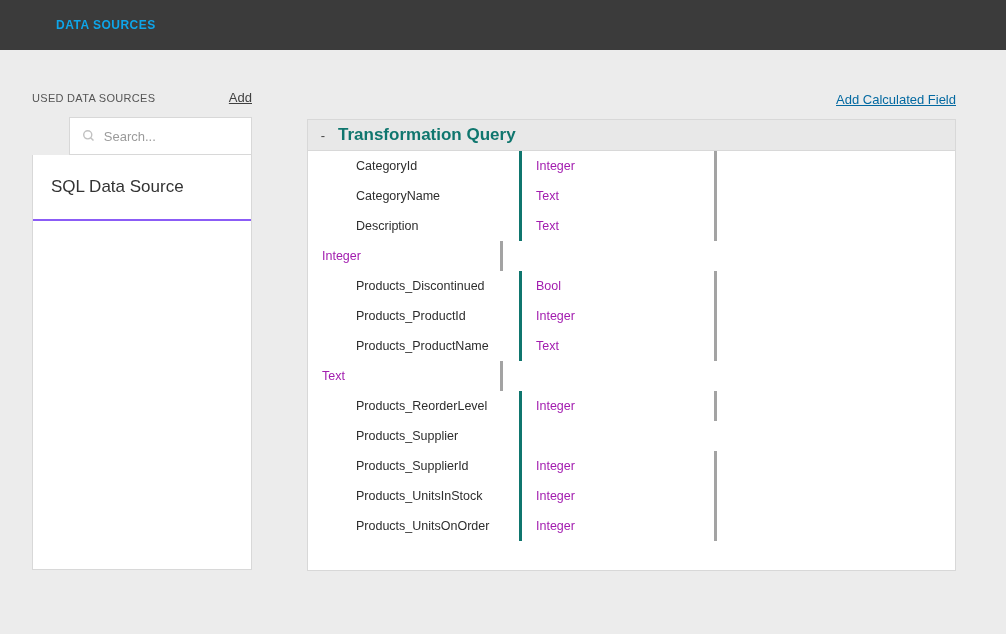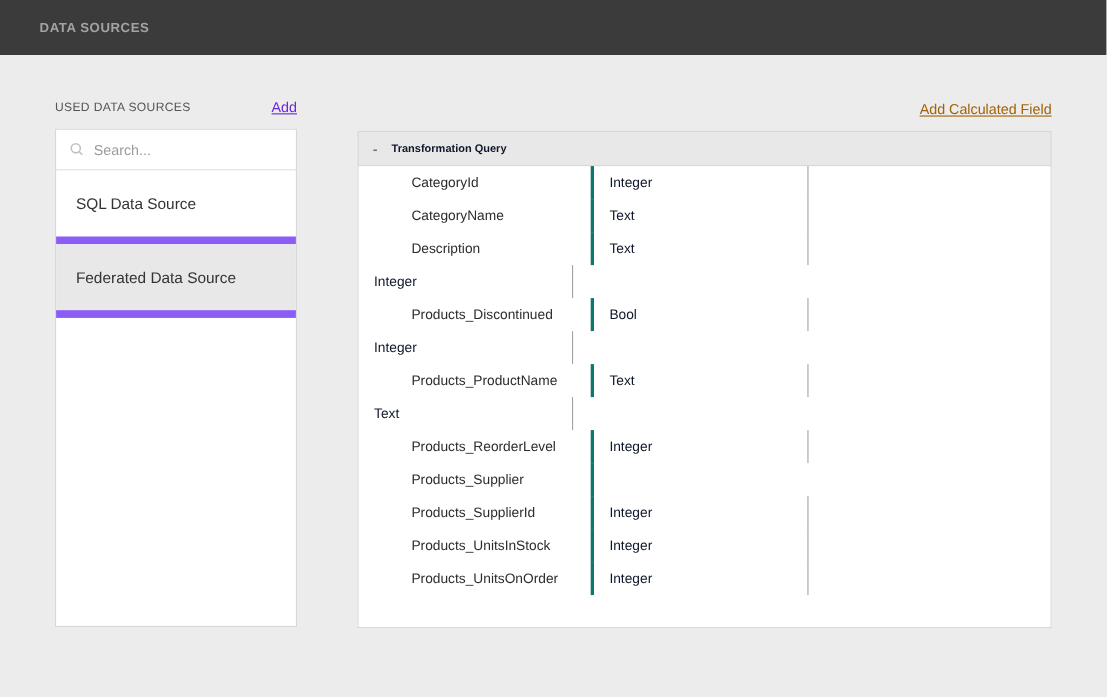--- a/index.html
+++ b/index.html
@@ -9,64 +9,65 @@
       font-family: "Segoe UI", Tahoma, Geneva, Verdana, sans-serif;
     }
     body {
       background: #ececec;
       width: 1006px;
       height: 634px;
       overflow: hidden;
     }
     .header {
       background: #3b3b3b;
-      color: #a3a3a3;
-      padding: 16px 36px;
+      color: #0ea5e9;
+      padding: 16px 56px;
       height: 50px;
       display: flex;
       align-items: center;
     }
     .header-title {
       font-size: 12px;
       font-weight: 700;
       letter-spacing: 0.5px;
     }
     .content {
       display: flex;
-      padding: 40px 50px 30px 50px;
+      padding: 40px 50px 30px 32px;
       gap: 55px;
     }
     .sidebar {
       width: 220px;
       flex-shrink: 0;
     }
     .sidebar-header {
       display: flex;
       justify-content: space-between;
       align-items: center;
       margin-bottom: 12px;
     }
     .sidebar-title {
       font-size: 11px;
       color: #555;
       letter-spacing: 0.3px;
     }
     .add-link {
-      color: #6d28d9;
+      color: #404040;
       text-decoration: underline;
       font-size: 13px;
       cursor: pointer;
     }
     .search-box {
       background: #fff;
       border: 1px solid #d8d8d8;
       display: flex;
       align-items: center;
       height: 38px;
       padding: 0 12px;
+      margin-left: 37px;
     }
     .search-icon {
       width: 16px;
       height: 16px;
       margin-right: 8px;
       opacity: 0.4;
     }
     .search-input {
       border: none;
       outline: none;
@@ -79,39 +80,39 @@
       color: #9b9b9b;
     }
     .source-list {
       border: 1px solid #d8d8d8;
       border-top: none;
       background: #fff;
       height: 415px;
     }
     .source-item {
       padding: 22px 18px;
-      font-size: 14px;
+      font-size: 17px;
       color: #333;
-      border-bottom: 7px solid #8b5cf6;
+      border-bottom: 2px solid #8b5cf6;
       cursor: pointer;
     }
     .source-item.selected {
       background: #e8e8e8;
     }
     .main {
       flex: 1;
     }
     .main-header {
       display: flex;
       justify-content: flex-end;
       margin-bottom: 12px;
       padding-top: 2px;
     }
     .calc-link {
-      color: #a16207;
+      color: #0369a1;
       text-decoration: underline;
       font-size: 13px;
       cursor: pointer;
     }
     .query-table {
       background: #fff;
       height: 452px;
     }
     .query-header {
       background: #e8e8e8;
@@ -121,23 +122,23 @@
       align-items: center;
     }
     .collapse-cell {
       width: 30px;
       text-align: center;
       font-size: 13px;
       color: #444;
       cursor: pointer;
     }
     .query-title {
-      font-size: 10px;
+      font-size: 17px;
       font-weight: 700;
-      color: #0f172a;
+      color: #0f766e;
       padding-left: 0px;
       text-align: center;
     }
     .query-body {
       border: 1px solid #d8d8d8;
       border-top: none;
       height: 420px;
     }
     .field-row {
       display: flex;
@@ -151,22 +152,22 @@
       color: #2d2d2d;
       border-right: 3px solid #0f766e;
       height: 100%;
       display: flex;
       align-items: center;
     }
     .field-type {
       width: 195px;
       padding-left: 14px;
       font-size: 12.5px;
-      color: #0f172a;
-      border-right: 1px solid #a3a3a3;
+      color: #a21caf;
+      border-right: 3px solid #a3a3a3;
       height: 100%;
       display: flex;
       align-items: center;
     }
     .field-extra {
       flex: 1;
     }
   </style>
 </head>
 <body>
@@ -183,21 +184,20 @@
     </div>
     <div class="search-box">
       <svg class="search-icon" viewBox="0 0 24 24" fill="none" stroke="#666" stroke-width="2.5">
         <circle cx="10" cy="10" r="7"></circle>
         <line x1="20" y1="20" x2="15" y2="15"></line>
       </svg>
       <input class="search-input" type="text" placeholder="Search..." style="">
     </div>
     <div class="source-list" id="source-list">
         <div class="source-item">SQL Data Source</div>
-        <div class="source-item selected">Federated Data Source</div>
       </div>
   </div>
 
   <div class="main">
     <div class="main-header">
       <span class="calc-link">Add Calculated Field</span>
     </div>
     <div class="query-table">
       <div class="query-header">
         <span class="collapse-cell">-</span>
@@ -222,20 +222,21 @@
           <div class="field-row">
             <div class="field-type">Integer</div>
             <div class="field-extra"></div>
           </div>
           <div class="field-row">
             <div class="field-name">Products_Discontinued</div>
             <div class="field-type">Bool</div>
             <div class="field-extra"></div>
           </div>
           <div class="field-row">
+            <div class="field-name">Products_ProductId</div>
             <div class="field-type">Integer</div>
             <div class="field-extra"></div>
           </div>
           <div class="field-row">
             <div class="field-name">Products_ProductName</div>
             <div class="field-type">Text</div>
             <div class="field-extra"></div>
           </div>
           <div class="field-row">
             <div class="field-type">Text</div>

